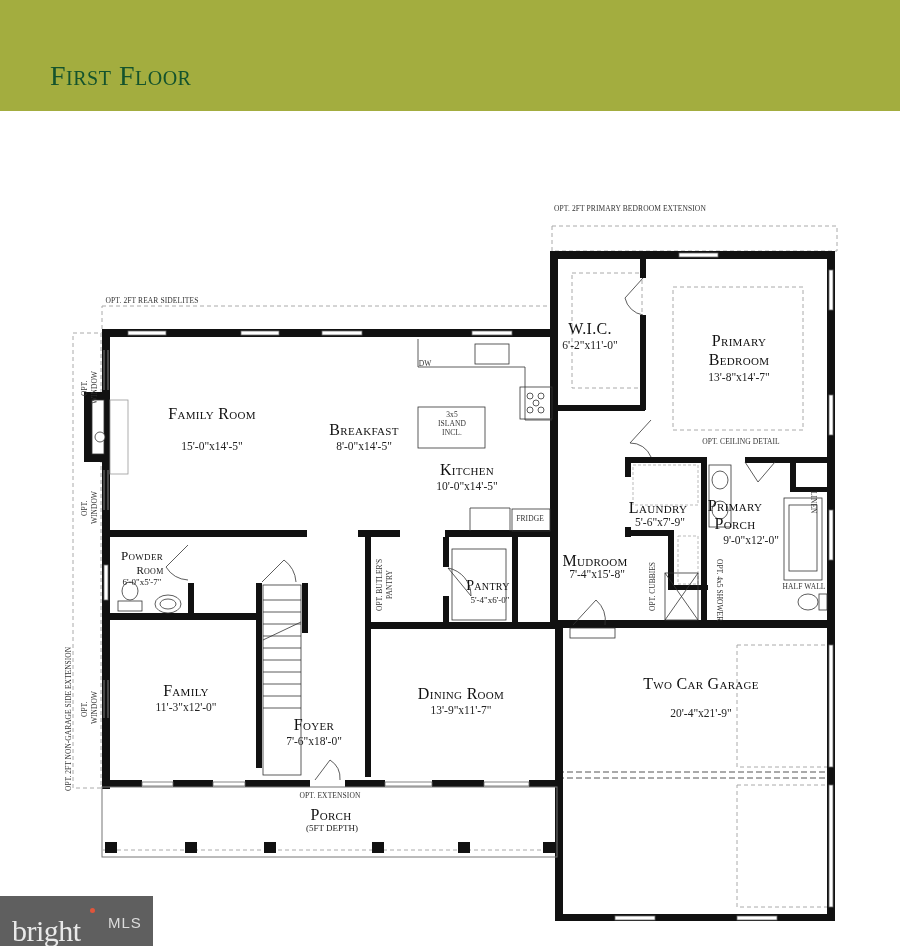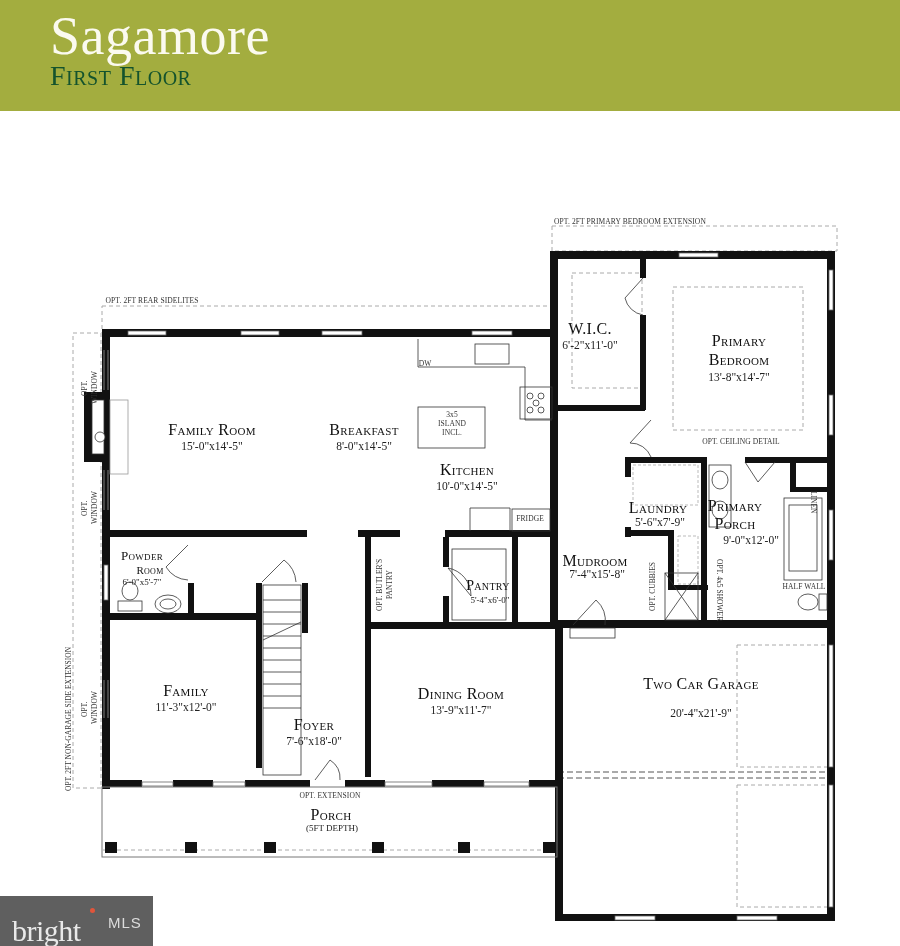--- a/index.html
+++ b/index.html
@@ -15,21 +15,20 @@
     .vnote { position: absolute; font-size: 7.5px; color: #333; white-space: nowrap; transform-origin: left top; transform: rotate(-90deg); line-height: 9px; text-align: center; }
     .logo { position: absolute; left: 0; top: 896px; width: 153px; height: 50px; background: #5f5f5f; }
     .logo .bright { position: absolute; left: 12px; top: 18px; font-size: 30px; color: #e9e9e9; font-family: "Liberation Serif", serif; letter-spacing: -0.5px; }
     .logo .mls { position: absolute; left: 108px; top: 18px; font-size: 15px; color: #dcdcdc; font-family: "Liberation Sans", sans-serif; letter-spacing: 1px; }
     .logo .dot { position: absolute; left: 90px; top: 12px; width: 5px; height: 5px; border-radius: 50%; background: #e0553b; }
   </style>
 </head>
 <body>
 
 <div class="header">
-  <div class="title">Sagamore</div>
   <div class="subtitle">First Floor</div>
 </div>
 
 <div class="plan">
   <svg width="900" height="835" viewBox="0 111 900 835" xmlns="http://www.w3.org/2000/svg" style="position:absolute;left:0;top:0">
     <g fill="none" stroke="#aaa" stroke-width="1" stroke-dasharray="4,3">
 
       <rect x="552" y="226" width="285" height="25"></rect>
 
       <rect x="102" y="306" width="450" height="27"></rect>
@@ -206,32 +205,32 @@
     <g stroke="#999" stroke-width="0.8">
       <line x1="104" y1="350" x2="104" y2="390"></line>
         <line x1="108" y1="350" x2="108" y2="390"></line>
       <line x1="104" y1="470" x2="104" y2="510"></line>
         <line x1="108" y1="470" x2="108" y2="510"></line>
       <line x1="104" y1="680" x2="104" y2="718"></line>
         <line x1="108" y1="680" x2="108" y2="718"></line>
     </g>
   </svg>
 
-  <div class="lbl note" style="left:630px;top:106px">OPT. 2FT PRIMARY BEDROOM EXTENSION</div>
+  <div class="lbl note" style="left:630px;top:93px">OPT. 2FT PRIMARY BEDROOM EXTENSION</div>
   <div class="lbl note" style="left:152px;top:185px">OPT. 2FT REAR SIDELITES</div>
 
   <div class="lbl room" style="left:590px;top:209px">W.I.C.</div>
   <div class="lbl dim" style="left:590px;top:227px">6'-2"x11'-0"</div>
 
   <div class="lbl room" style="left:739px;top:221px">Primary</div>
   <div class="lbl room" style="left:739px;top:240px">Bedroom</div>
   <div class="lbl dim" style="left:739px;top:259px">13'-8"x14'-7"</div>
   <div class="lbl note" style="left:741px;top:326px">OPT. CEILING DETAIL</div>
 
-  <div class="lbl room" style="left:212px;top:310px">Family Room</div>
+  <div class="lbl room" style="left:212px;top:294px">Family Room</div>
   <div class="lbl dim" style="left:212px;top:328px">15'-0"x14'-5"</div>
 
   <div class="lbl room" style="left:364px;top:310px">Breakfast</div>
   <div class="lbl dim" style="left:364px;top:328px">8'-0"x14'-5"</div>
 
   <div class="lbl note" style="left:452px;top:299px">3x5</div>
   <div class="lbl note" style="left:452px;top:308px">ISLAND</div>
   <div class="lbl note" style="left:452px;top:317px">INCL.</div>
   <div class="lbl note" style="left:425px;top:248px">DW</div>
 

